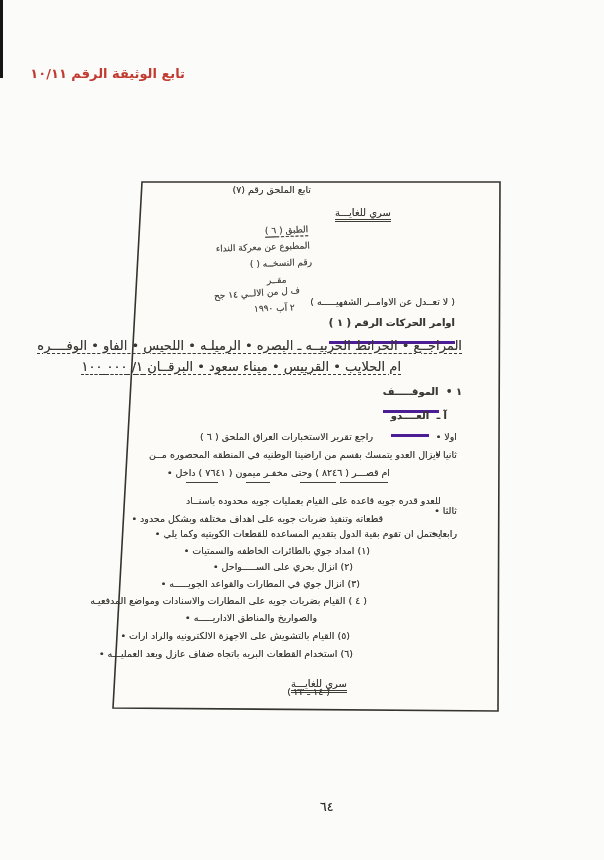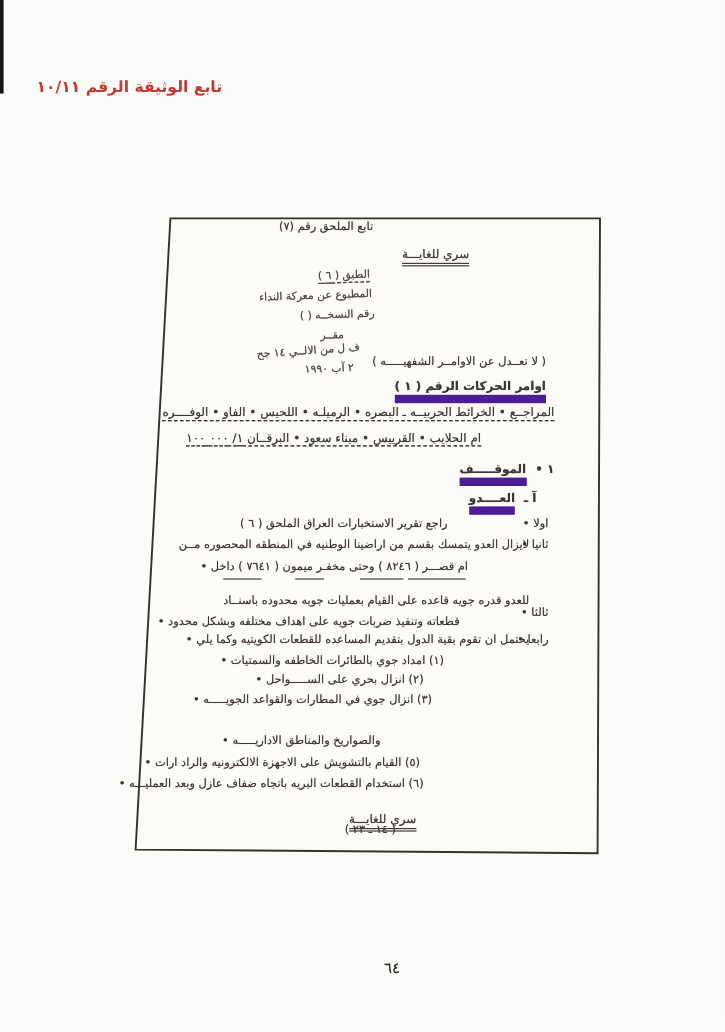--- a/index.html
+++ b/index.html
@@ -5,23 +5,23 @@
   html,body{margin:0;padding:0;}
   body{background:#e8e8e8;font-family:"DejaVu Sans",sans-serif;}
   .page{position:relative;width:604px;height:860px;margin:0 auto;background:#fbfbf9;overflow:hidden;}
   .edge-strip{position:absolute;left:0;top:0;width:3px;height:78px;background:#161616;}
   .red-note{position:absolute;top:66px;right:419px;color:#c23b31;font-size:13px;font-weight:bold;
     direction:rtl;white-space:nowrap;letter-spacing:.3px;}
   .frame-svg{position:absolute;left:0;top:0;}
   
   .t{position:absolute;direction:rtl;white-space:nowrap;color:#3b3833;font-size:9.5px;
      text-shadow:0 0 .6px rgba(40,38,34,.55);line-height:1.1;}
-  .sm{font-size:10px;}
+  .sm{font-size:13px;}
   .b{font-weight:bold;}
-  .u{border-bottom:7px solid #4c1d95;padding-bottom:1px;}
+  .u{border-bottom:3px solid #4c1d95;padding-bottom:13px;}
   .ud{border-bottom:3px double #403d37;padding-bottom:1px;}
   .dash{text-decoration:underline;text-decoration-style:dashed;text-underline-offset:3px;
         text-decoration-thickness:1px;}
   .hand{font-size:9px;color:#49453e;letter-spacing:.8px;transform:rotate(-2deg);}
   .bar{position:absolute;height:1px;background:#44413b;}
   .page-number{position:absolute;left:320px;top:799px;color:#2e2c28;font-size:12.5px;
     text-shadow:0 0 .5px rgba(40,38,34,.5);}
 </style>
 </head>
 <body>
@@ -81,20 +81,21 @@
   <div class="t" style="top:496px;right:147px;margin-top:10px;">ثالثا •</div>
   <div class="t" style="top:496px;right:163px;">للعدو قدره جويه قاعده على القيام بعمليات جويه محدوده باسنــاد</div>
   <div class="t" style="top:514px;right:221px;">قطعاته وتنفيذ ضربات جويه على اهداف مختلفه وبشكل محدود •</div>
 
   <div class="t" style="top:529px;right:147px;">رابعا •</div>
   <div class="t" style="top:529px;right:163px;">يحتمل ان تقوم بقية الدول بتقديم المساعده للقطعات الكويتيه وكما يلي •</div>
 
   <div class="t" style="top:546px;right:234px;">(١) امداد جوي بالطائرات الخاطفه والسمتيات •</div>
   <div class="t" style="top:562px;right:251px;">(٢) انزال بحري على الســـــواحل •</div>
   <div class="t" style="top:579px;right:244px;">(٣) انزال جوي في المطارات والقواعد الجويـــــه •</div>
+  <div class="t" style="top:596px;right:237px;">( ٤ ) القيام بضربات جويه على المطارات والاسنادات ومواضع المدفعيـه</div>
   <div class="t" style="top:613px;right:287px;">والصواريخ والمناطق الاداريـــــه •</div>
   <div class="t" style="top:631px;right:254px;">(٥) القيام بالتشويش على الاجهزة الالكترونيه والراد ارات •</div>
   <div class="t" style="top:649px;right:251px;">(٦) استخدام القطعات البريه باتجاه ضفاف عازل وبعد العمليـــه •</div>
 
   <div class="t" style="top:663px;right:274px;margin-top:24px;">( ١٤ ـ ٢٣ )</div>
   <div class="t" style="top:678px;right:257px;font-size:10px;">
     <span class="ud">سري للغايـــة</span>
   </div>
 
   <div class="page-number">٦٤</div>

